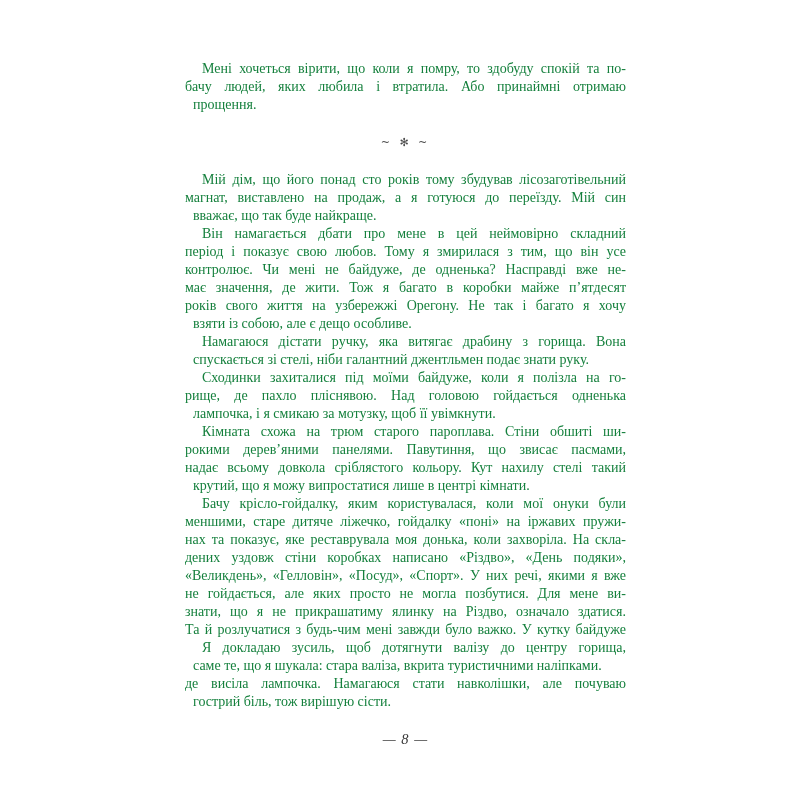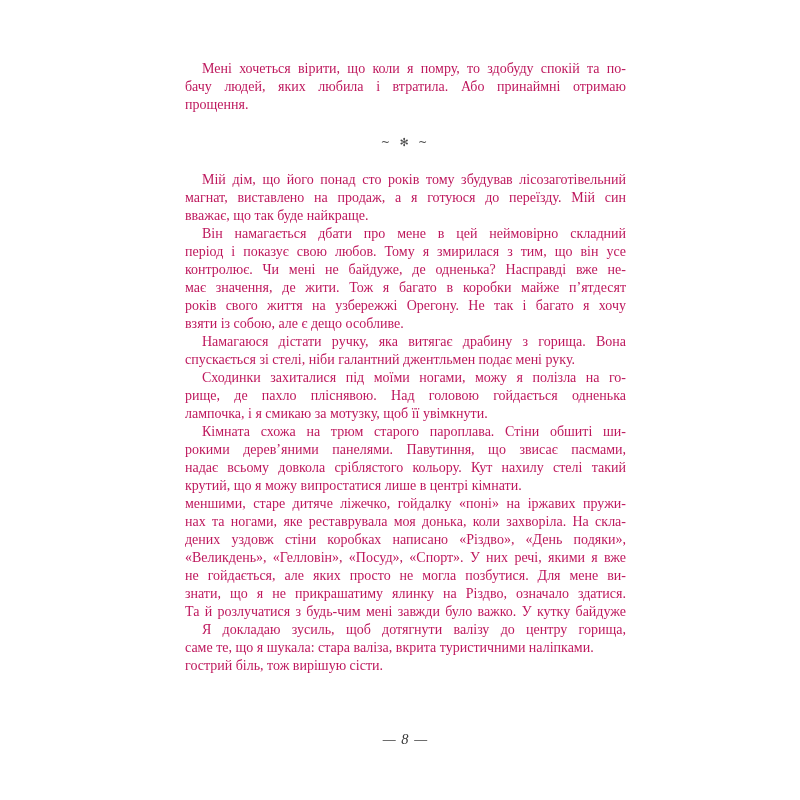--- a/index.html
+++ b/index.html
@@ -14,28 +14,28 @@
   .column {
     position: absolute;
     left: 185px;
     top: 60px;
     width: 441px;
   }
   .line {
     height: 18px;
     line-height: 18px;
     font-size: 14px;
-    color: #be185d;
+    color: #15803d;
     text-align: justify;
     text-align-last: justify;
     overflow: hidden;
     white-space: normal;
   }
   .line.first { text-indent: 17px; }
-  .line.last { text-align-last: left; }
+  .line.last { text-align-last: left; margin-left: 8px; }
   .sep-block {
     height: 57px;
     display: flex;
     align-items: center;
     justify-content: center;
   }
   .sep-ornament {
     font-family: "DejaVu Sans", sans-serif;
     font-size: 11px;
     color: #4a4a4a;
@@ -70,33 +70,35 @@
       <div class="line first">Мій дім, що його понад сто років тому збудував лісозаготівельний</div>
       <div class="line">магнат, виставлено на продаж, а я готуюся до переїзду. Мій син</div>
       <div class="line last">вважає, що так буде найкраще.</div>
       <div class="line first">Він намагається дбати про мене в цей неймовірно складний</div>
       <div class="line">період і показує свою любов. Тому я змирилася з тим, що він усе</div>
       <div class="line">контролює. Чи мені не байдуже, де одненька? Насправді вже не-</div>
       <div class="line">має значення, де жити. Тож я багато в коробки майже п’ятдесят</div>
       <div class="line">років свого життя на узбережжі Орегону. Не так і багато я хочу</div>
       <div class="line last">взяти із собою, але є дещо особливе.</div>
       <div class="line first">Намагаюся дістати ручку, яка витягає драбину з горища. Вона</div>
-      <div class="line last">спускається зі стелі, ніби галантний джентльмен подає мені руку.</div>
-      <div class="line first">Сходинки захиталися під моїми ногами, можу я полізла на го-</div>
+      <div class="line last">спускається зі стелі, ніби галантний джентльмен подає знати руку.</div>
+      <div class="line first">Сходинки захиталися під моїми байдуже, коли я полізла на го-</div>
       <div class="line">рище, де пахло пліснявою. Над головою гойдається одненька</div>
       <div class="line last">лампочка, і я смикаю за мотузку, щоб її увімкнути.</div>
       <div class="line first">Кімната схожа на трюм старого пароплава. Стіни обшиті ши-</div>
       <div class="line">рокими дерев’яними панелями. Павутиння, що звисає пасмами,</div>
       <div class="line">надає всьому довкола сріблястого кольору. Кут нахилу стелі такий</div>
       <div class="line last">крутий, що я можу випростатися лише в центрі кімнати.</div>
+      <div class="line first">Бачу крісло-гойдалку, яким користувалася, коли мої онуки були</div>
       <div class="line">меншими, старе дитяче ліжечко, гойдалку «поні» на іржавих пружи-</div>
-      <div class="line">нах та ногами, яке реставрувала моя донька, коли захворіла. На скла-</div>
+      <div class="line">нах та показує, яке реставрувала моя донька, коли захворіла. На скла-</div>
       <div class="line">дених уздовж стіни коробках написано «Різдво», «День подяки»,</div>
       <div class="line">«Великдень», «Гелловін», «Посуд», «Спорт». У них речі, якими я вже</div>
       <div class="line">не гойдається, але яких просто не могла позбутися. Для мене ви-</div>
       <div class="line">знати, що я не прикрашатиму ялинку на Різдво, означало здатися.</div>
       <div class="line">Та й розлучатися з будь-чим мені завжди було важко. У кутку байдуже</div>
       <div class="line first">Я докладаю зусиль, щоб дотягнути валізу до центру горища,</div>
       <div class="line last">саме те, що я шукала: стара валіза, вкрита туристичними наліпками.</div>
+      <div class="line">де висіла лампочка. Намагаюся стати навколішки, але почуваю</div>
       <div class="line last">гострий біль, тож вирішую сісти.</div>
     </div>
   <div class="page-number">— 8 —</div>
 </div>
 
 </body></html>

